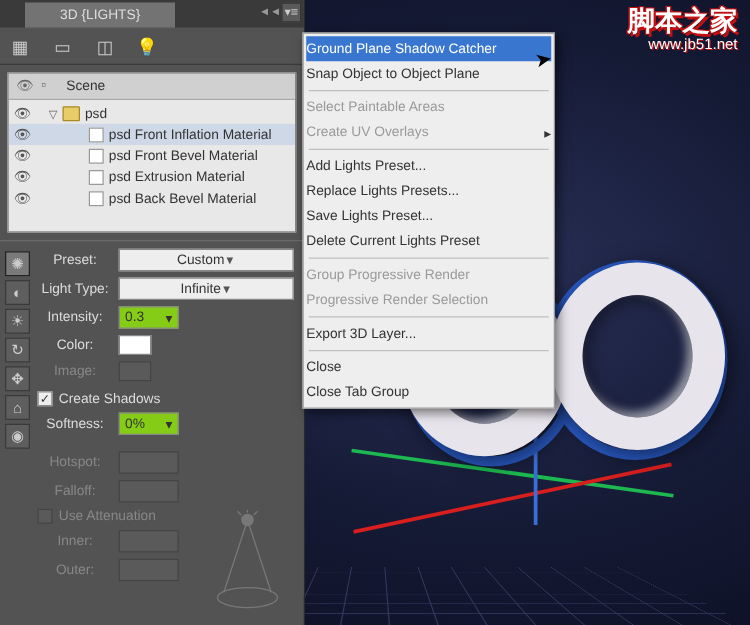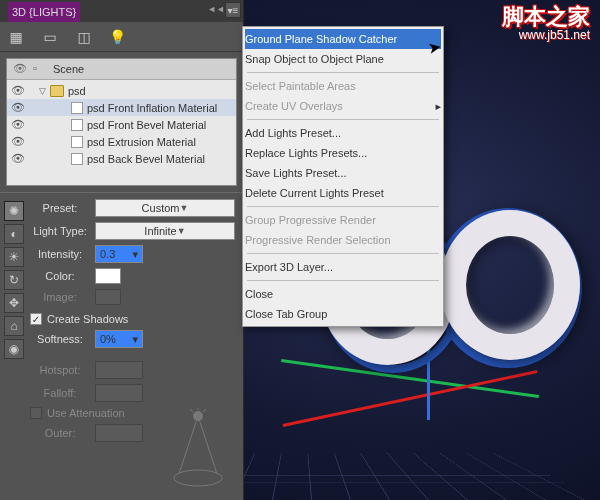--- a/index.html
+++ b/index.html
@@ -16,21 +16,21 @@
 .ring-blue{position:absolute;border-radius:50%;border:8px solid #2a5cc9}
 .rb1{width:142px;height:155px;left:2px;top:28px}
 .rb2{width:148px;height:160px;right:-2px;top:18px}
 .wm{position:absolute;right:10px;top:6px;text-align:right}
 .wm-t{font:bold 22px/1 "SimHei",sans-serif;color:#fff;text-shadow:2px 2px 0 #c41010,-1px -1px 0 #c41010,1px -1px 0 #c41010,-1px 1px 0 #c41010}
 .wm-u{color:#fff;font-size:12px;text-shadow:1px 1px 0 #c41010}
 .panel{position:absolute;left:0;top:0;width:244px;height:500px;background:#535353;border-right:1px solid #2a2a2a}
 .ptab{height:22px;background:#3a3a3a;display:flex;align-items:center;position:relative}
 .ptab-collapse{position:absolute;right:18px;top:4px;color:#999;font-size:9px}
 .ptab-menu{position:absolute;right:2px;top:2px;width:16px;height:16px;background:#5a5a5a;display:flex;align-items:center;justify-content:center;color:#ccc;font-size:10px;border:1px solid #333}
-.tab-lbl{background:#701a75;padding:4px 4px;color:#ddd;margin-left:8px;border-bottom:1px solid #535353;position:relative;top:1px}
+.tab-lbl{background:#737373;padding:4px 28px;color:#ddd;margin-left:20px;border-bottom:1px solid #535353;position:relative;top:1px}
 .iconrow{height:30px;background:#535353;border-bottom:1px solid #3a3a3a;display:flex;align-items:center;padding:0 6px;gap:14px}
 .iconrow .ic{width:20px;height:20px;display:flex;align-items:center;justify-content:center;color:#ccc;font-size:14px;cursor:pointer}
 .scenebox{margin:6px;background:#e8e8e8;border:1px solid #888;height:128px;overflow:hidden}
 .scene-hdr{background:#d0d0d0;padding:3px 6px;border-bottom:1px solid #aaa;display:flex;align-items:center;gap:6px}
 .scene-hdr .sic{width:14px;height:14px;font-size:11px;color:#666}
 .tree{padding:2px 0}
 .tree-row{display:flex;align-items:center;padding:2px 4px;gap:4px}
 .tree-row.sel{background:#cfd8e6}
 .eye{width:14px;text-align:center;color:#555}
 .sp{display:inline-block}
@@ -40,21 +40,21 @@
 .props{padding:6px 4px;border-top:1px solid #6a6a6a;background:#535353;display:flex;gap:4px}
 .toolcol{width:22px;display:flex;flex-direction:column;gap:3px;padding-top:2px}
 .tbtn{width:20px;height:20px;background:#5e5e5e;border:1px solid #3a3a3a;display:flex;align-items:center;justify-content:center;color:#ccc;font-size:12px;cursor:pointer}
 .tbtn.sel{background:#7a7a7a;border-color:#222}
 .propmain{flex:1;padding-right:4px}
 .prow{display:flex;align-items:center;margin-bottom:5px;gap:5px}
 .plabel{width:60px;text-align:center;color:#ddd}
 .plabel.dim{color:#888}
 .sel-box{flex:1;background:#eee;border:1px solid #888;height:18px;padding:1px 4px;display:flex;align-items:center;justify-content:center}
 .sel-box .arr{font-size:9px;color:#555}
-.numbox{width:48px;background:#3b82f6;border:1px solid #888;height:18px;padding:1px 4px;display:flex;align-items:center;justify-content:space-between}
+.numbox{width:48px;background:#84cc16;border:1px solid #888;height:18px;padding:1px 4px;display:flex;align-items:center;justify-content:space-between}
 .numbox.dim{background:#5a5a5a;border-color:#444;color:#999}
 .swatch{width:26px;height:16px;background:#fff;border:1px solid #888}
 .swatch.dim{background:#5a5a5a;border-color:#444}
 .chk{width:12px;height:12px;border:1px solid #888;background:#eee;display:inline-flex;align-items:center;justify-content:center;font-size:10px;color:#333}
 .chk.dim{background:#5a5a5a;border-color:#444}
 .lightfig{position:absolute;right:18px;bottom:12px;width:54px;height:80px;opacity:.7}
 .lightfig svg{width:100%;height:100%}
 .menu{position:absolute;left:242px;top:26px;width:202px;background:#eeeeee;border:1px solid #9a9a9a;box-shadow:3px 3px 8px rgba(0,0,0,.5);padding:2px}
 .mitem{padding:4px 0;cursor:default;white-space:nowrap}
 .mitem.hl{background:#3976d0;color:#fff}
@@ -198,20 +198,24 @@
         </div>
       <div class="prow">
           <span class="plabel dim">Falloff:</span>
           <div class="numbox dim"></div>
         </div>
       <div class="prow">
           <span class="chk dim"></span>
           <span style="color:#888">Use Attenuation</span>
         </div>
       <div class="prow">
+          <span class="plabel dim">Inner:</span>
+          <div class="numbox dim"></div>
+        </div>
+      <div class="prow">
           <span class="plabel dim">Outer:</span>
           <div class="numbox dim"></div>
         </div>
     </div>
   </div>
   <div class="lightfig">
     <svg viewBox="0 0 54 80">
         <ellipse cx="27" cy="70" rx="24" ry="8" fill="none" stroke="#888"></ellipse>
         <path d="M27 8 L8 66 M27 8 L46 66" stroke="#888" fill="none"></path>
         <circle cx="27" cy="8" r="5" fill="#888"></circle>

